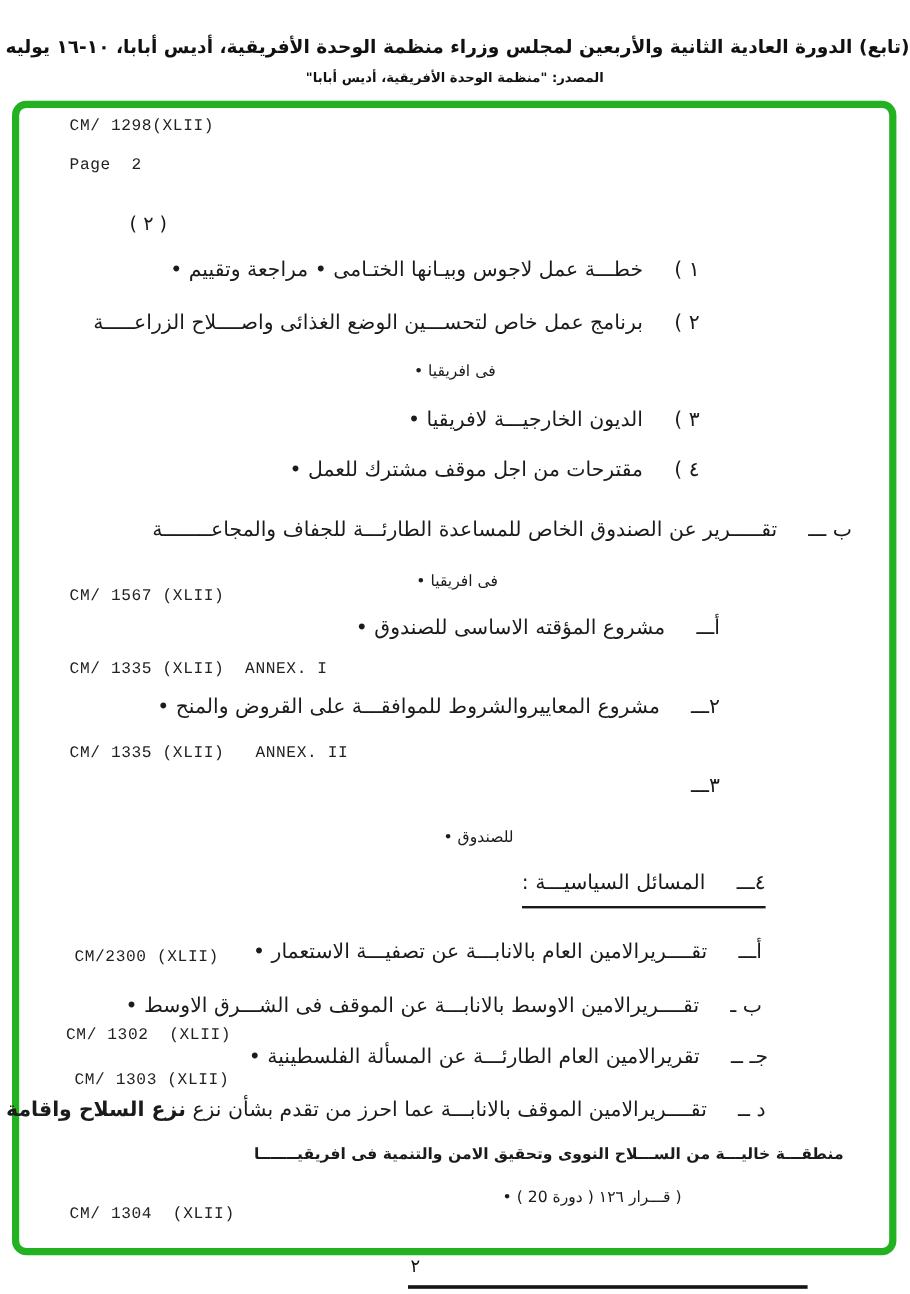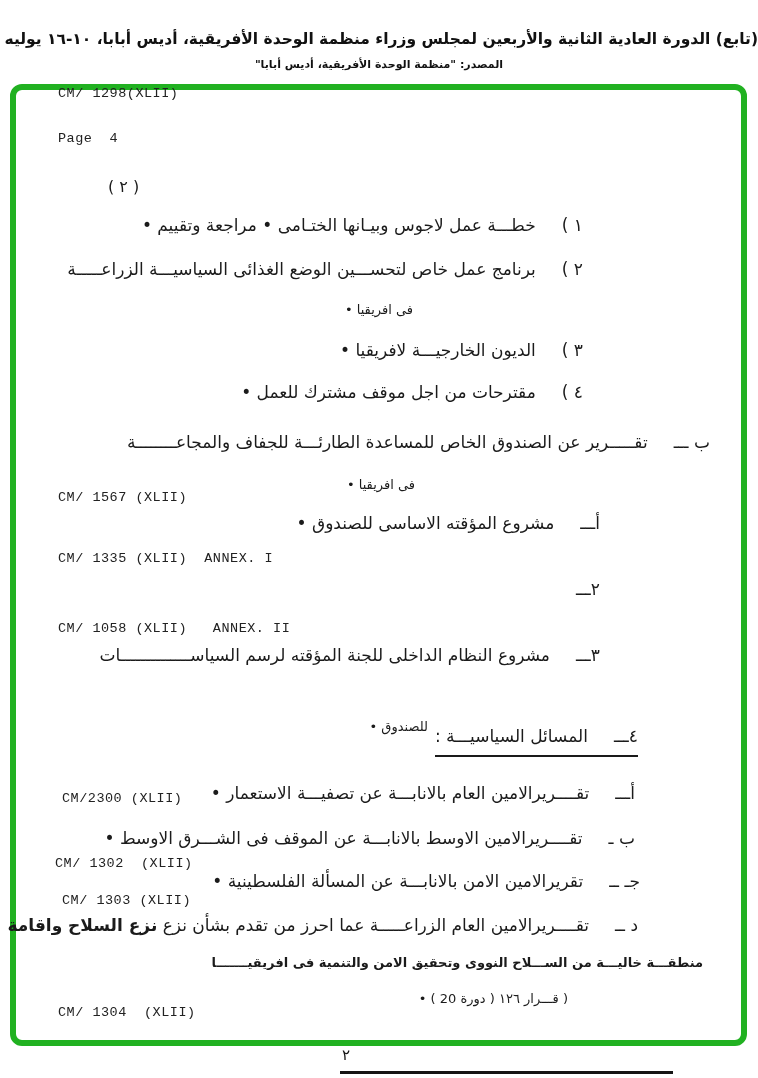--- a/index.html
+++ b/index.html
@@ -66,32 +66,32 @@
 </head>
 <body>
 
 <div class="page">
 
   <div class="hdr hdr1">(تابع)  الدورة العادية الثانية والأربعين لمجلس وزراء منظمة الوحدة الأفريقية، أديس أبابا، ١٠-١٦ يوليه ١٩٨٥</div>
   <div class="hdr hdr2">المصدر:  "منظمة الوحدة الأفريقية، أديس أبابا"</div>
 
   <div class="greenbox"></div>
 
-  <div class="mono" style="left:58px;top:86px">CM/ 1298(XLII)</div>
-  <div class="mono" style="left:58px;top:131px">Page  4</div>
+  <div class="mono" style="left:58px;top:98px">CM/ 1298(XLII)</div>
+  <div class="mono" style="left:58px;top:131px">Page  2</div>
 
   <div class="ar" style="left:108px;top:177px;font-size:16px">( ٢ )</div>
 
   <div class="row" style="top:215px;right:175px">
     <span class="mk mk-num">( ١</span>
     <span class="tx">خطـــة عمل  لاجوس وبيـانها الختـامى  •  مراجعة وتقييم •</span>
   </div>
   <div class="row" style="top:259px;right:175px">
     <span class="mk mk-num">( ٢</span>
-    <span class="tx">برنامج    عمل خاص  لتحســـين الوضع الغذائى السياسيـــة   الزراعـــــة</span>
+    <span class="tx">برنامج    عمل خاص  لتحســـين الوضع الغذائى واصــــلاح   الزراعـــــة</span>
   </div>
   <div class="ar" style="top:302px;right:345px">فى افريقيا •</div>
   <div class="row" style="top:340px;right:175px">
     <span class="mk mk-num">( ٣</span>
     <span class="tx">الديون الخارجيـــة لافريقيا •</span>
   </div>
   <div class="row" style="top:382px;right:175px">
     <span class="mk mk-num">( ٤</span>
     <span class="tx">مقترحات من  اجل   موقف   مشترك للعمل •</span>
   </div>
@@ -104,55 +104,55 @@
   <div class="mono" style="left:58px;top:490px">CM/ 1567 (XLII)</div>
 
   <div class="row" style="top:513px;right:158px">
     <span class="mk">أـــ</span>
     <span class="tx">مشروع المؤقته الاساسى للصندوق •</span>
   </div>
   <div class="mono" style="left:58px;top:551px">CM/ 1335 (XLII)  ANNEX. I</div>
 
   <div class="row" style="top:579px;right:158px">
     <span class="mk">٢ـــ</span>
+    <span class="tx">مشروع المعاييروالشروط للموافقـــة على القروض والمنح •</span>
   </div>
-  <div class="mono" style="left:58px;top:621px">CM/ 1058 (XLII)   ANNEX. II</div>
+  <div class="mono" style="left:58px;top:621px">CM/ 1335 (XLII)   ANNEX. II</div>
 
   <div class="row" style="top:645px;right:158px">
     <span class="mk">٣ـــ</span>
-    <span class="tx">مشروع النظام الداخلى للجنة المؤقته  لرسم السياســــــــــــــات</span>
   </div>
-  <div class="ar" style="top:719px;right:330px">للصندوق •</div>
+  <div class="ar" style="top:691px;right:330px">للصندوق •</div>
 
   <div class="row underlined-title" style="top:726px;right:120px">
     <span class="mk">٤ـــ</span>
     <span class="tx">المسائل  السياسيـــة :</span>
   </div>
 
   <div class="row" style="top:783px;right:123px">
     <span class="mk">أـــ</span>
     <span class="tx">تقــــريرالامين العام بالانابـــة عن تصفيـــة الاستعمار •</span>
   </div>
   <div class="mono" style="left:62px;top:791px">CM/2300 (XLII)</div>
 
   <div class="row" style="top:828px;right:123px">
     <span class="mk">ب ـ</span>
     <span class="tx">تقــــريرالامين الاوسط بالانابـــة عن الموقف فى الشـــرق الاوسط •</span>
   </div>
   <div class="mono" style="left:55px;top:856px">CM/ 1302  (XLII)</div>
 
   <div class="row" style="top:871px;right:118px">
     <span class="mk">جـ ــ</span>
-    <span class="tx">تقريرالامين الامن بالانابـــة عن المسألة الفلسطينية •</span>
+    <span class="tx">تقريرالامين العام الطارئـــة عن المسألة الفلسطينية •</span>
   </div>
   <div class="mono" style="left:62px;top:893px">CM/ 1303 (XLII)</div>
 
   <div class="row" style="top:915px;right:120px">
     <span class="mk">د ــ</span>
-    <span class="tx"><span>تقــــريرالامين العام الزراعـــــة عما احرز من تقدم بشأن  نزع</span> <span class="bold">نزع السلاح واقامة</span></span>
+    <span class="tx"><span>تقــــريرالامين الموقف بالانابـــة عما احرز من تقدم بشأن  نزع</span> <span class="bold">نزع السلاح واقامة</span></span>
   </div>
   <div class="ar bold" style="top:955px;right:55px">منطقـــة خاليـــة من  الســـلاح  النووى وتحقيق الامن والتنمية فى افريقيـــــــا</div>
   <div class="ar" style="top:991px;right:190px">( قـــرار ١٢٦ ( دورة 20 ) •</div>
   <div class="mono" style="left:58px;top:1005px">CM/ 1304  (XLII)</div>
 
   <div class="footer-num">٢</div>
   <div class="footer-line"></div>
 
 </div>
 

